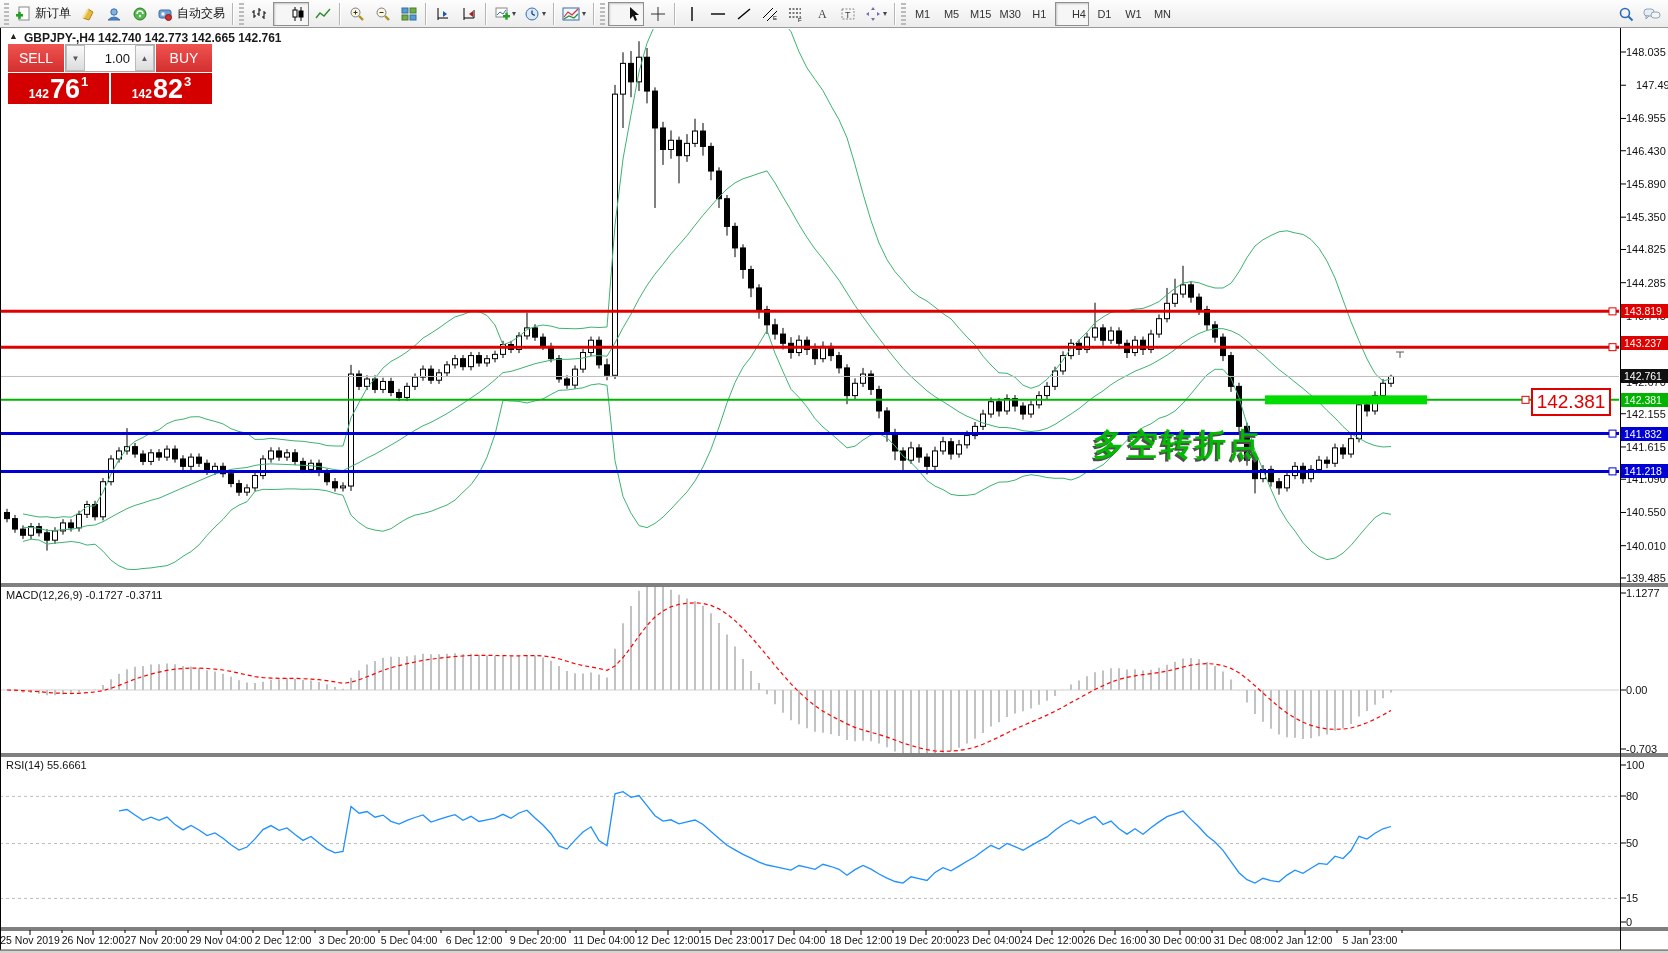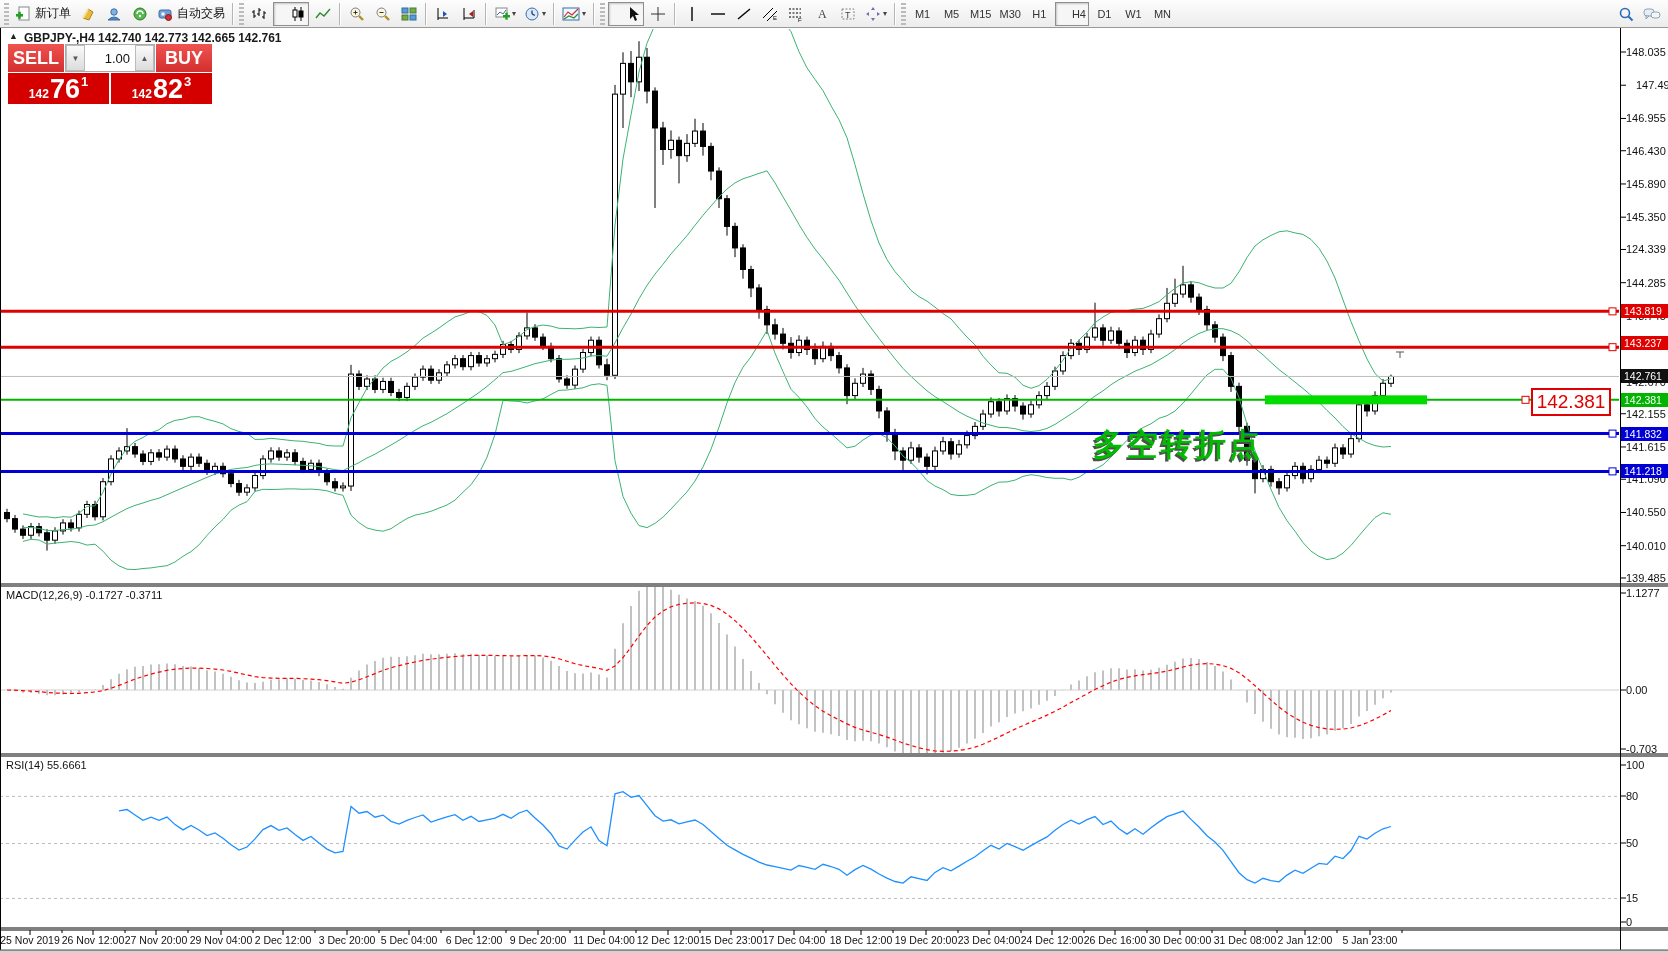--- a/index.html
+++ b/index.html
@@ -12,21 +12,21 @@
   .grip{width:5px;height:22px;margin:0 2px;background:repeating-linear-gradient(to bottom,#bbb 0 2px,transparent 2px 4px);}
   .tf{font-size:11px;color:#333;min-width:27px;}
   .caret{font-size:8px;color:#444;margin-left:2px;}
   .spacer{flex:1;}
   svg.icon{display:block;}
   #chart-svg{position:absolute;left:0;top:0;}
   .chart-title{position:absolute;left:24px;top:31px;font-size:12px;font-weight:bold;color:#1a1a1a;}
   .collapse{position:absolute;left:9px;top:31px;font-size:9px;color:#222;}
   .oneclick{position:absolute;left:8px;top:44px;width:204px;}
   .oc-row1{display:flex;height:28px;gap:1px;}
-  .oc-btn{background:linear-gradient(#ef5350,#d32f2f);color:#fff;font-size:18px;font-weight:bold;display:flex;align-items:center;justify-content:center;flex:0 0 56px;}
+  .oc-btn{background:linear-gradient(#ef5350,#d32f2f);color:#fff;font-size:14px;font-weight:normal;display:flex;align-items:center;justify-content:center;flex:0 0 56px;}
   .oc-vol{flex:1;background:#fff;border:1px solid #aaa;display:flex;align-items:stretch;}
   .oc-spin{width:17px;background:linear-gradient(#fafafa,#dcdcdc);border:1px solid #bbb;color:#556;font-size:8px;display:flex;align-items:center;justify-content:center;}
   .oc-val{flex:1;display:flex;align-items:center;justify-content:flex-end;padding-right:5px;font-size:13px;color:#111;}
   .oc-row2{display:flex;height:31px;gap:2px;margin-top:1px;}
   .oc-price{flex:1;background:#d40000;color:#fff;display:flex;align-items:flex-end;justify-content:center;padding-bottom:1px;}
   .oc-price .sm{font-size:12px;font-weight:bold;margin-bottom:2px;}
   .oc-price .bg{font-size:27px;font-weight:bold;line-height:27px;margin:0 1px;}
   .oc-price .sup{font-size:13px;font-weight:bold;align-self:flex-start;margin-top:1px;}
   .ind-label{position:absolute;left:6px;font-size:11px;color:#111;}
   .axis-label{position:absolute;left:1626px;font-size:11px;color:#111;height:14px;line-height:14px;}
@@ -948,21 +948,21 @@
   <span>RSI(14)</span>&nbsp;<span>55.6661</span>
 </div>
 
 <div id="axis-labels">
     <div class="axis-label" style="top: 45px;">148.035</div>
     <div class="axis-label" style="top: 78.2208px; margin-left: 10px;">147.495</div>
     <div class="axis-label" style="top: 111.442px;">146.955</div>
     <div class="axis-label" style="top: 143.74px;">146.430</div>
     <div class="axis-label" style="top: 176.96px;">145.890</div>
     <div class="axis-label" style="top: 210.181px;">145.350</div>
-    <div class="axis-label" style="top: 242.479px;">124.339</div>
+    <div class="axis-label" style="top: 242.479px;">144.825</div>
     <div class="axis-label" style="top: 275.7px;">144.285</div>
     <div class="axis-label" style="top: 308.921px;">143.745</div>
     <div class="axis-label" style="top: 375.055px;">142.670</div>
     <div class="axis-label" style="top: 406.738px;">142.155</div>
     <div class="axis-label" style="top: 439.958px;">141.615</div>
     <div class="axis-label" style="top: 472.256px;">141.090</div>
     <div class="axis-label" style="top: 505.477px;">140.550</div>
     <div class="axis-label" style="top: 538.698px;">140.010</div>
     <div class="axis-label" style="top: 570.996px;">139.485</div>
     <div class="axis-label" style="top: 586px;">1.1277</div>

